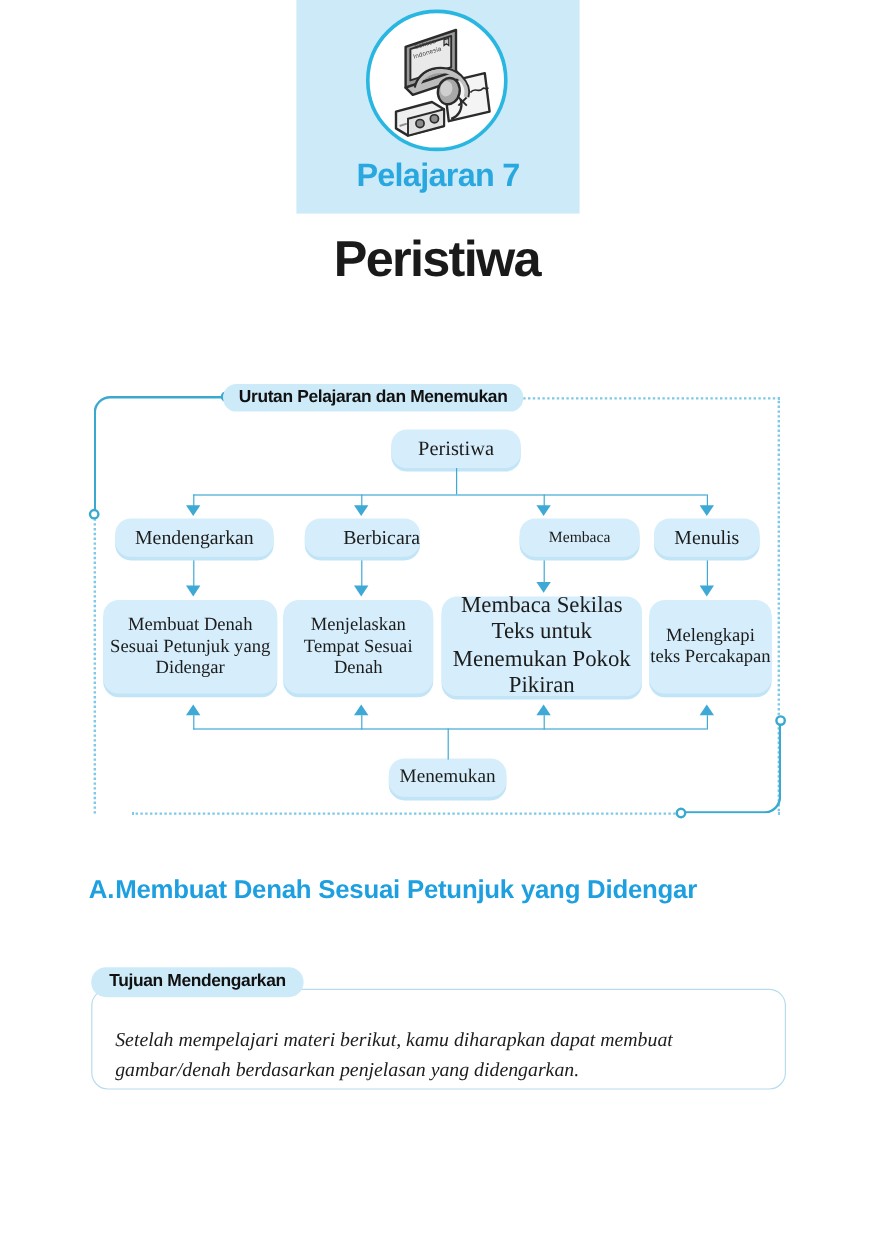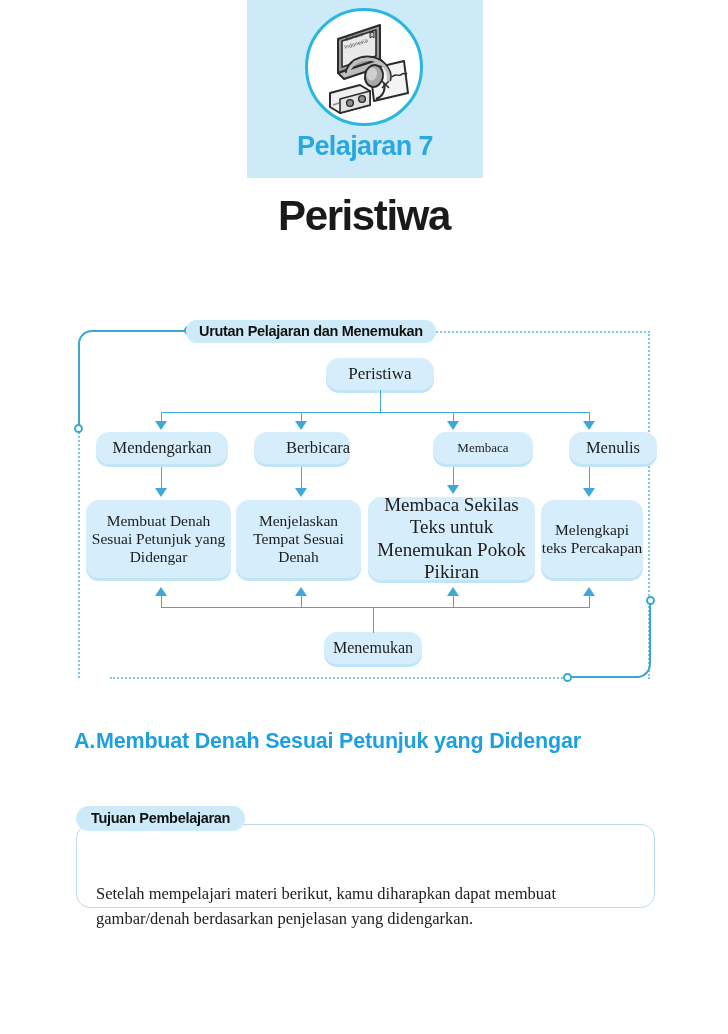--- a/index.html
+++ b/index.html
@@ -140,21 +140,21 @@
     text-align: center;
     font-family: "Liberation Serif", serif;
     color: #1c1c1c;
     box-sizing: border-box;
     line-height: 1.18;
   }
   .node-root  { left: 326px; top: 358px; width: 108px; height: 32px; font-size: 17px; }
   .node-l1-a  { left: 96px;  top: 432px; width: 132px; height: 32px; font-size: 16.5px; }
   .node-l1-b  { left: 254px; top: 432px; width: 96px;  height: 32px; font-size: 16.5px; padding-left: 32px; }
   .node-l1-c  { left: 404px; top: 432px; width: 100px; height: 32px; font-size: 13px; margin-left: 29px; }
-  .node-l1-d  { left: 569px; top: 432px; width: 88px;  height: 32px; font-size: 16.5px; }
+  .node-l1-d  { left: 545px; top: 432px; width: 88px;  height: 32px; font-size: 16.5px; }
   .node-l2-a  { left: 86px;  top: 500px; width: 145px; height: 78px; font-size: 15.5px; }
   .node-l2-b  { left: 236px; top: 500px; width: 125px; height: 78px; font-size: 15.5px; }
   .node-l2-c  { left: 368px; top: 497px; width: 167px; height: 83px; font-size: 19px; }
   .node-l2-d  { left: 541px; top: 500px; width: 102px; height: 78px; font-size: 15.5px; }
   .node-pel   { left: 324px; top: 632px; width: 98px;  height: 32px; font-size: 16px; }
 
   
   .vline {
     position: absolute;
     width: 0;
@@ -226,26 +226,27 @@
     font-size: 14.5px;
     font-weight: bold;
     color: #111111;
     letter-spacing: -0.3px;
     white-space: nowrap;
     z-index: 3;
   }
   #tujuan-text {
     position: absolute;
     left: 96px;
-    top: 882px;
+    top: 855px;
     width: 545px;
     font-family: "Liberation Serif", serif;
     font-size: 16.5px;
     color: #1c1c1c;
     line-height: 1.5;
+    font-style: italic;
   }
 </style>
 </head>
 <body>
 
 <div id="header-banner"></div>
 
 <div id="lesson-icon-circle">
   <svg width="112" height="112" viewBox="0 0 112 112">
 
@@ -346,14 +347,14 @@
 <div class="vline" style="left:373px; top:607px; height:26px;"></div>
 
 <div id="section-heading">
   <div id="heading-wrap">
     <span class="letter">A.</span>
     <span id="heading-text">Membuat Denah Sesuai Petunjuk yang Didengar</span>
   </div>
 </div>
 
 <div id="tujuan-box"></div>
-<div id="tujuan-tab">Tujuan Pembelajaran</div>
+<div id="tujuan-tab">Tujuan Mendengarkan</div>
 <div id="tujuan-text">Setelah mempelajari materi berikut, kamu diharapkan dapat membuat gambar/denah berdasarkan penjelasan yang didengarkan.</div>
 
 </body></html>

